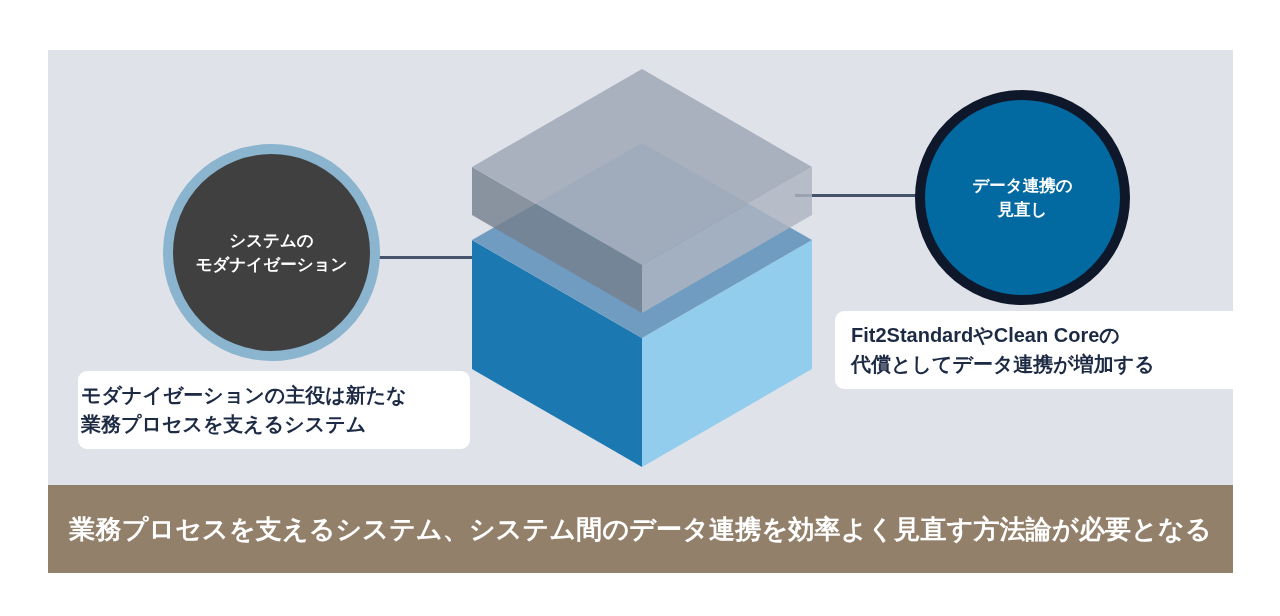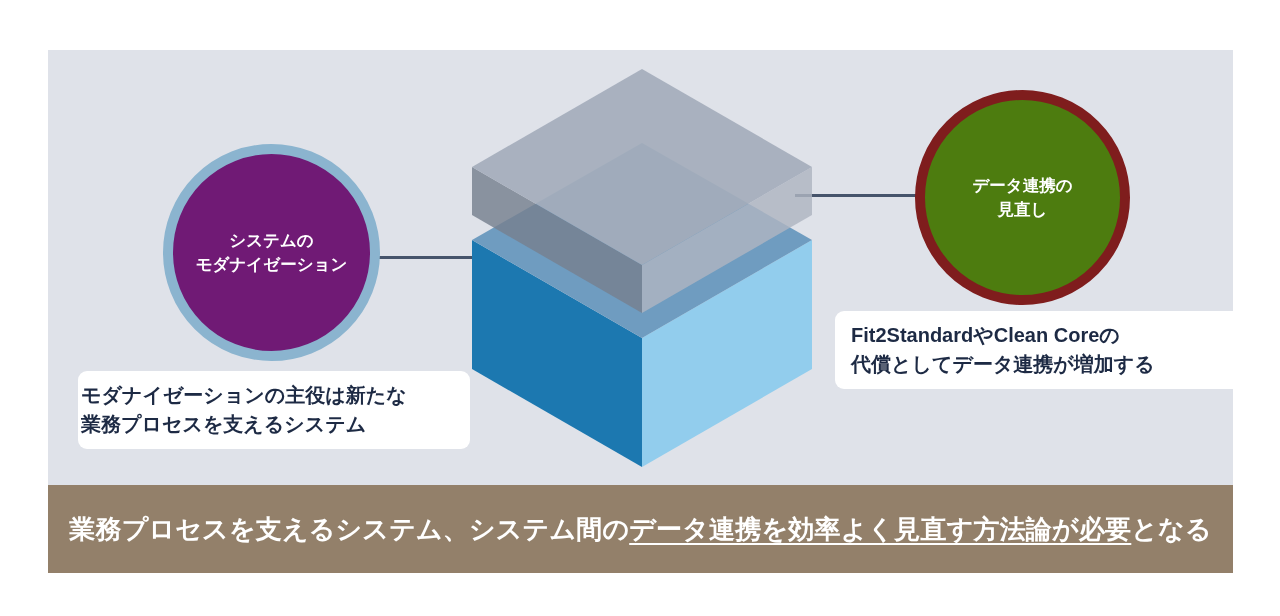--- a/index.html
+++ b/index.html
@@ -63,31 +63,31 @@
     color: #ffffff;
     font-weight: bold;
     line-height: 1.45;
     box-sizing: border-box;
   }
   .circle-left {
     left: 163px;
     top: 144px;
     width: 217px;
     height: 217px;
-    background: #701a75;
+    background: #404040;
     border: 10px solid #8bb4cf;
     font-size: 16.5px;
   }
   .circle-right {
     left: 915px;
     top: 90px;
     width: 215px;
     height: 215px;
-    background: #4d7c0f;
-    border: 10px solid #7f1d1d;
+    background: #0369a1;
+    border: 10px solid #0f172a;
     font-size: 16.5px;
   }
   .circle-label { white-space: pre-line; }
 
   
   .callout {
     position: absolute;
     background: #ffffff;
     border-radius: 9px;
     color: #1d2a44;
@@ -126,21 +126,20 @@
     display: flex;
     align-items: center;
     justify-content: center;
     color: #ffffff;
     font-weight: bold;
     font-size: 26px;
     letter-spacing: 0.2px;
     box-sizing: border-box;
   }
   .banner-underline {
-    text-decoration: underline;
     text-underline-offset: 5px;
     text-decoration-thickness: 2px;
   }
 </style>
 </head>
 <body>
 
 <div id="slide">
 
   <div class="panel"></div>

